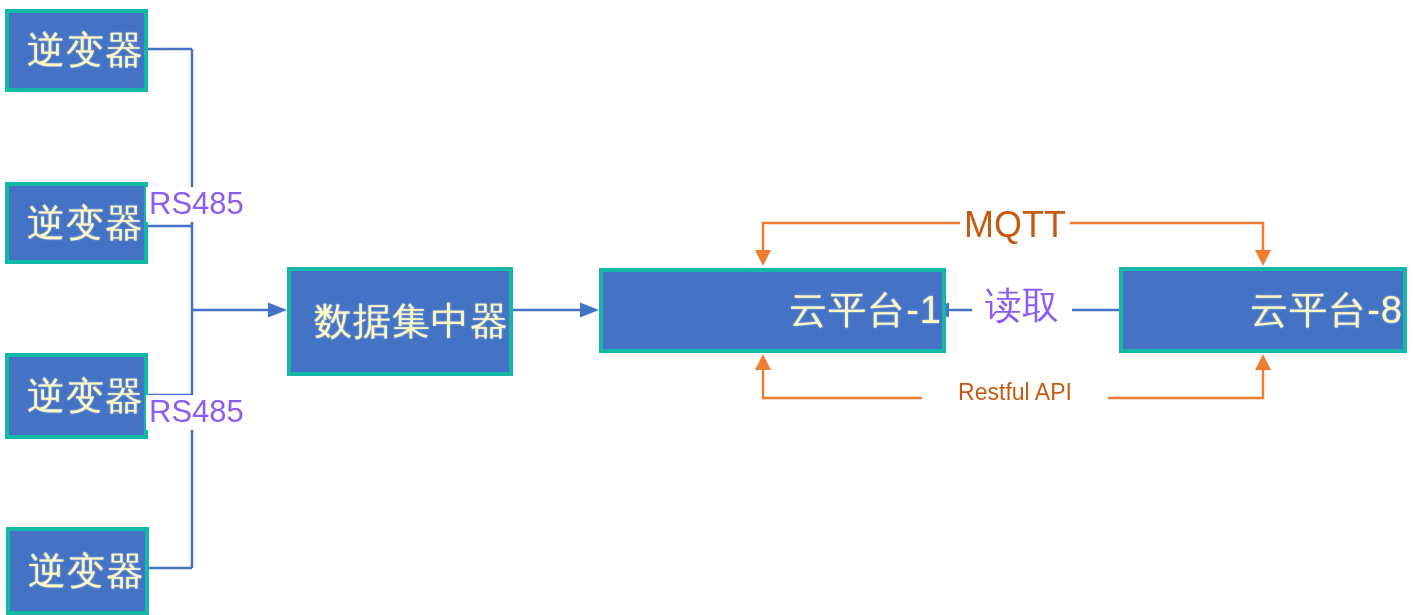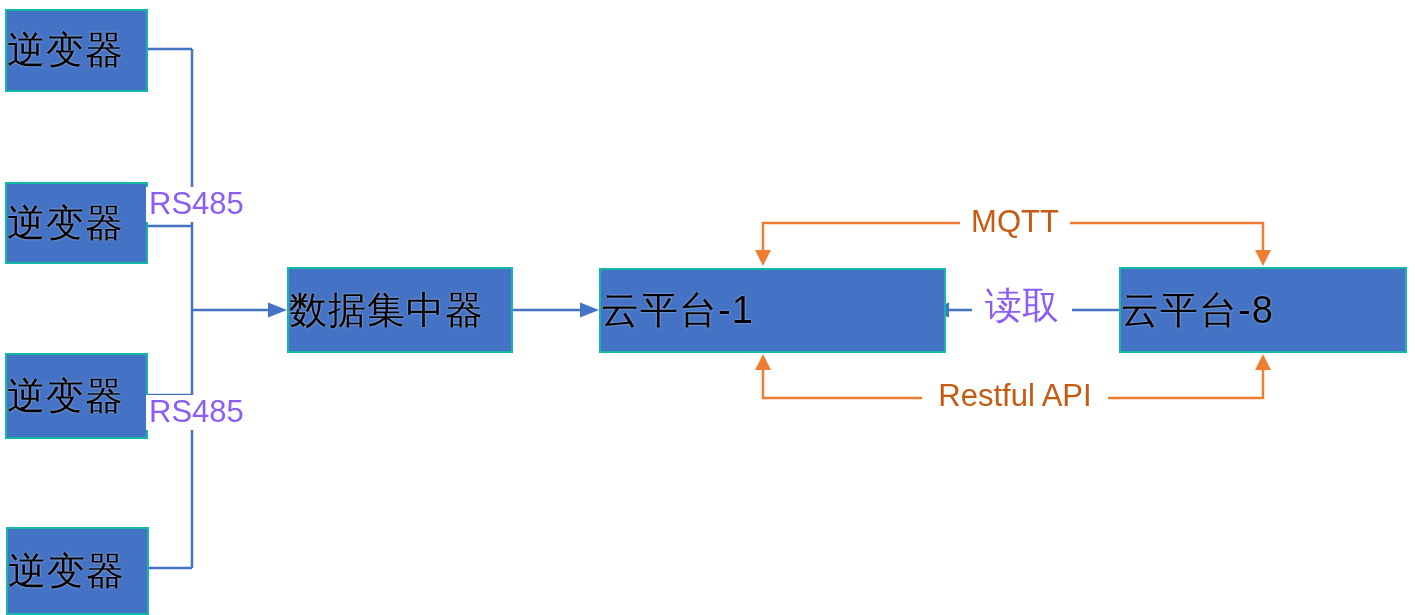--- a/index.html
+++ b/index.html
@@ -7,24 +7,24 @@
     position:relative;
     width:1415px;height:615px;
     background:#ffffff;
     overflow:hidden;
     font-family:"Liberation Sans", sans-serif;
   }
   #wires{position:absolute;left:0;top:0;width:1415px;height:615px;z-index:1;}
   .node{
     position:absolute;
     background:#4472C4;
-    border:2px solid #14b8a6;
+    border:4px solid #14b8a6;
     box-sizing:border-box;
-    color:#000000;
-    display:flex;align-items:center;justify-content:flex-start;
+    color:#fef9c3;
+    display:flex;align-items:center;justify-content:flex-end;
     font-size:38px;
     letter-spacing:1px;
     text-shadow:0 0 2px rgba(210,225,250,0.9);
     z-index:2;
     white-space:nowrap;
   }
   .edge-label{
     position:absolute;
     background:#ffffff;
     z-index:3;
@@ -32,29 +32,29 @@
     white-space:nowrap;
     padding:1px 3px;
   }
   .blue-label{color:#8b5cf6;}
   .orange-label{color:#C55A11;}
   
   #n-inv1{left:5px;top:9px;width:143px;height:83px;}
   #n-inv2{left:5px;top:182px;width:143px;height:82px;}
   #n-inv3{left:5px;top:353px;width:143px;height:86px;}
   #n-inv4{left:6px;top:527px;width:143px;height:88px;}
-  #n-conc{left:287px;top:267px;width:226px;height:86px;}
+  #n-conc{left:287px;top:267px;width:226px;height:109px;}
   #n-cloud1{left:599px;top:268px;width:347px;height:85px;}
   #n-cloud2{left:1119px;top:267px;width:288px;height:86px;}
   
   #lbl-rs485a{left:146px;top:187px;font-size:31px;}
   #lbl-rs485b{left:146px;top:395px;font-size:31px;}
   #lbl-read{left:972px;top:286px;width:94px;font-size:37px;text-align:center;font-family:Liberation Serif, serif;}
-  #lbl-mqtt{left:960px;top:205px;width:104px;font-size:31px;text-align:center;}
-  #lbl-restful{left:922px;top:379px;width:180px;font-size:31px;text-align:center;}
+  #lbl-mqtt{left:960px;top:205px;width:104px;font-size:36px;text-align:center;}
+  #lbl-restful{left:922px;top:379px;width:180px;font-size:23px;text-align:center;}
 </style>
 </head>
 <body>
 
 <div id="canvas">
 
   <svg id="wires" viewBox="0 0 1415 615" xmlns="http://www.w3.org/2000/svg">
 
     <g stroke="#4472C4" stroke-width="2.5" fill="none">
       <path d="M147,49 H192"></path>

